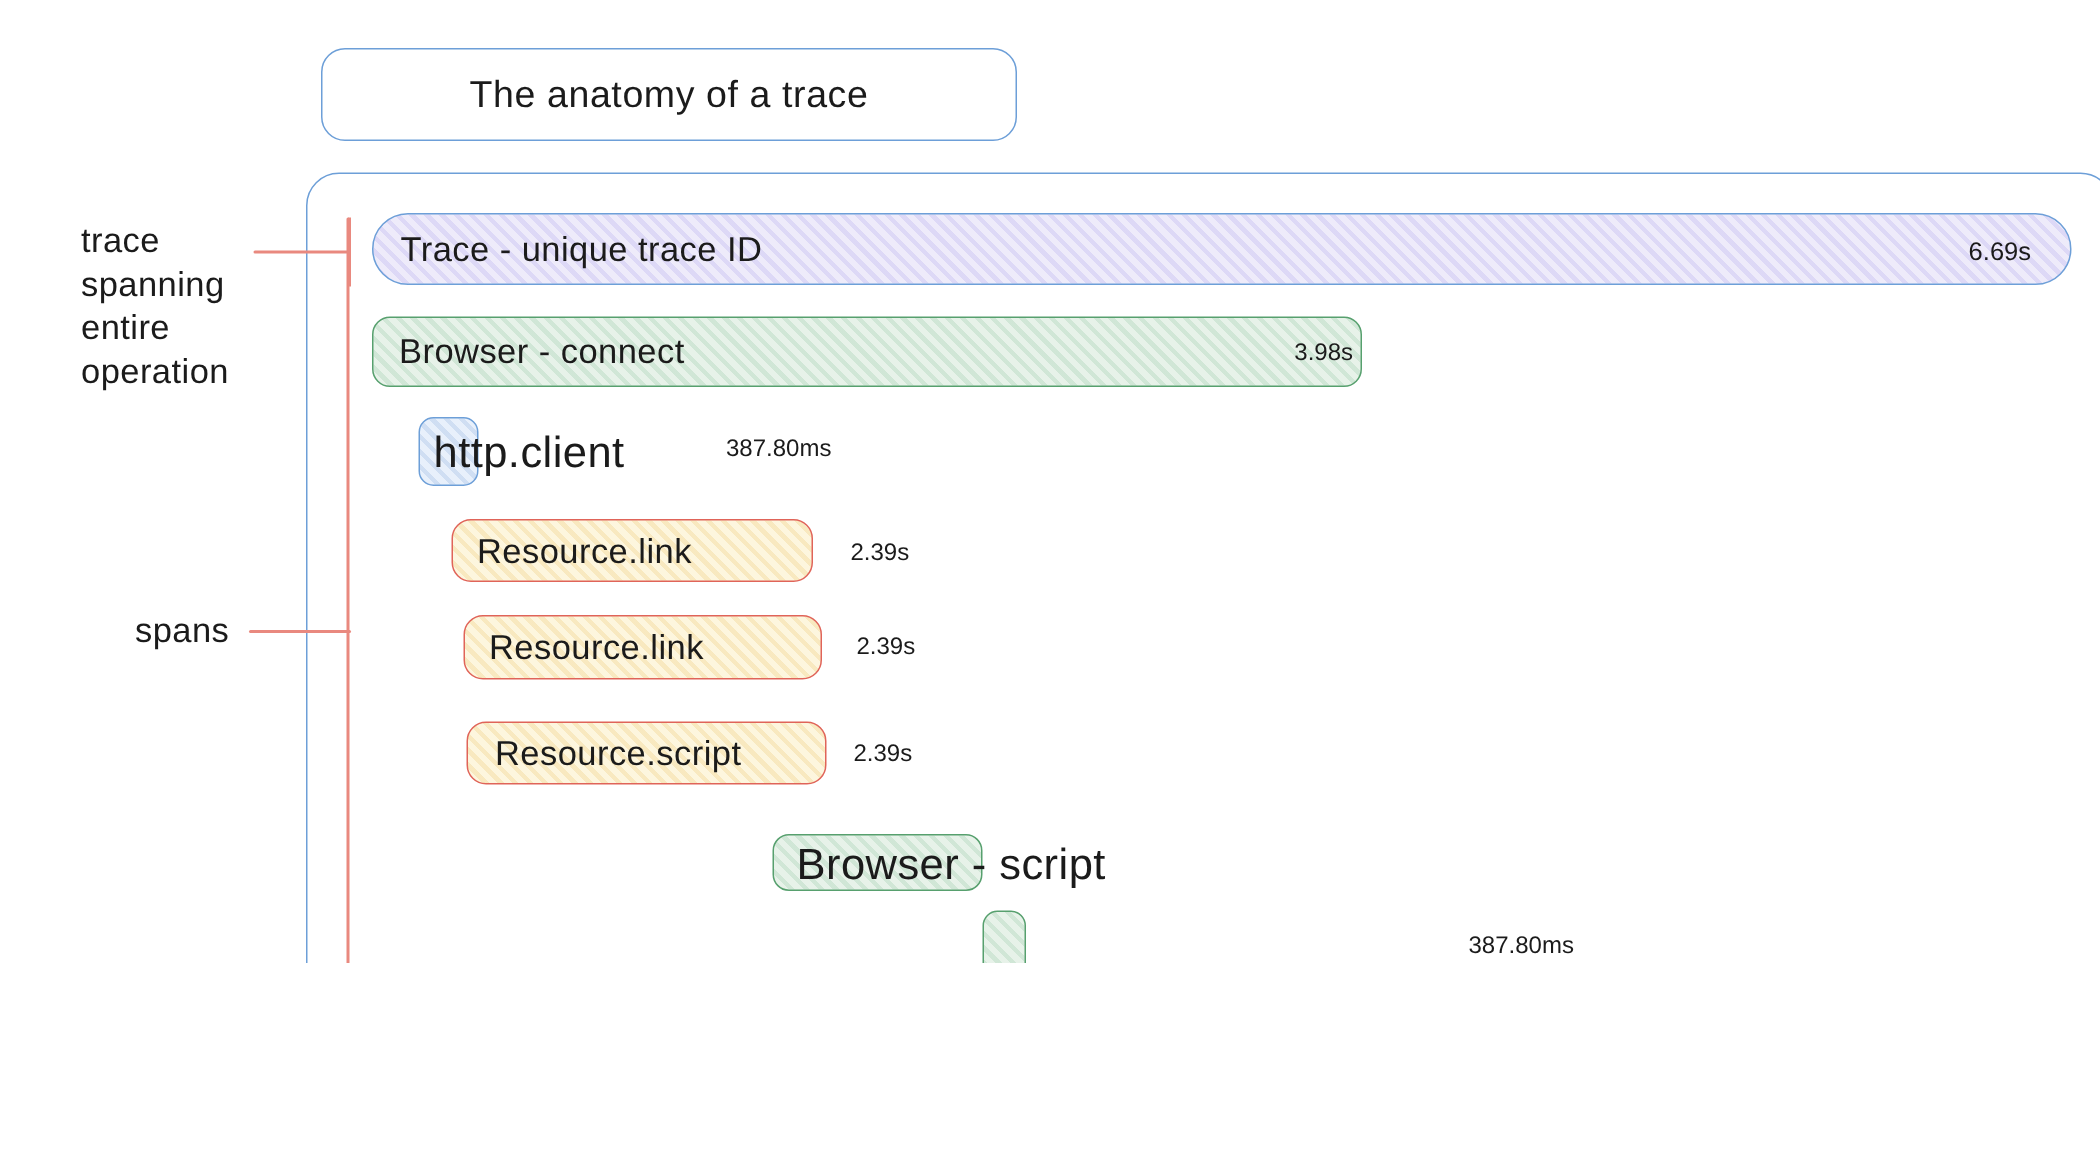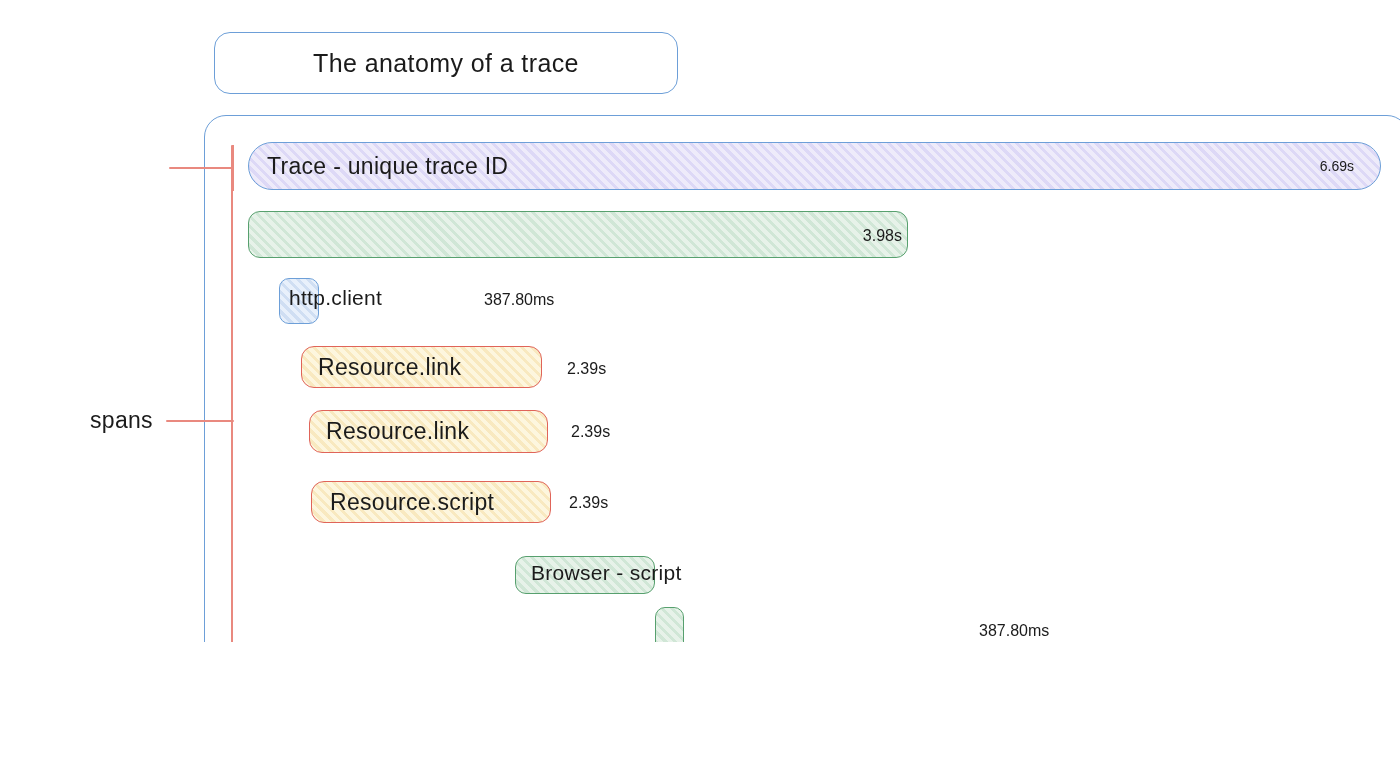--- a/index.html
+++ b/index.html
@@ -65,21 +65,21 @@
   }
   .bar { display: flex; align-items: center; }
   .bar-label { font-size: 23px; letter-spacing: 0.3px; white-space: nowrap; }
   .bar-duration {
     position: absolute;
     font-size: 16px;
     white-space: nowrap;
   }
   .free-label {
     position: absolute;
-    font-size: 21px; letter-spacing: 0.3px;
+    font-size: 29px; letter-spacing: 0.3px;
     white-space: nowrap;
     z-index: 2;
   }
   .free-duration {
     position: absolute;
     font-size: 16px;
     white-space: nowrap;
     z-index: 2;
   }
 
@@ -100,21 +100,21 @@
     background-image: repeating-linear-gradient(45deg, rgba(80,130,200,0.16) 0 3px, transparent 3px 7px);
   }
   .fill-cream {
     border: 1.6px solid #e06459;
     background-color: #fdf6de;
     background-image: repeating-linear-gradient(45deg, rgba(230,180,70,0.20) 0 3px, transparent 3px 7px);
   }
 
   
   .trace-bar   { left: 222px; top: 142px; width: 1133px; height: 48px; padding-left: 18px; }
-  .trace-bar .bar-duration { right: 26px; top: 15px; font-size: 14px; }
+  .trace-bar .bar-duration { right: 26px; top: 15px; font-size: 17px; }
 
   .connect-bar { left: 222px; top: 211px; width: 660px; height: 47px; padding-left: 17px; border-radius: 12px; }
   .connect-bar .bar-duration { right: 5px; top: 15px; }
 
   .http-box    { left: 253px; top: 278px; width: 40px; height: 46px; border-radius: 10px; }
   .http-label  { left: 263px; top: 286px; }
   .http-duration { left: 458px; top: 291px; }
 
   .res1-bar { left: 275px; top: 346px; width: 241px; height: 42px; padding-left: 16px; border-radius: 13px; }
   .res1-duration { left: 541px; top: 360px; }
@@ -144,30 +144,37 @@
   <div class="title-box">
     <span>The anatomy of a trace</span>
   </div>
 
   <div class="outer"></div>
 
   <div class="redline-v"></div>
   <div class="conn conn-trace"></div>
   <div class="conn conn-spans"></div>
 
+  <div class="ann ann-trace">
+    <span>trace</span>
+    <span>spanning</span>
+    <span>entire</span>
+    <span>operation</span>
+  </div>
   <div class="ann ann-spans">
     <span>spans</span>
   </div>
 
   <div class="bar trace-bar fill-lavender">
     <span class="bar-label">Trace - unique trace ID</span>
     <span class="bar-duration">6.69s</span>
   </div>
 
   <div class="bar connect-bar fill-green">
+    <span class="bar-label">Browser - connect</span>
     <span class="bar-duration">3.98s</span>
   </div>
 
   <div class="mini-box http-box fill-blue"></div>
   <span class="free-label http-label">http.client</span>
   <span class="free-duration http-duration">387.80ms</span>
 
   <div class="bar res1-bar fill-cream">
     <span class="bar-label">Resource.link</span>
   </div>

